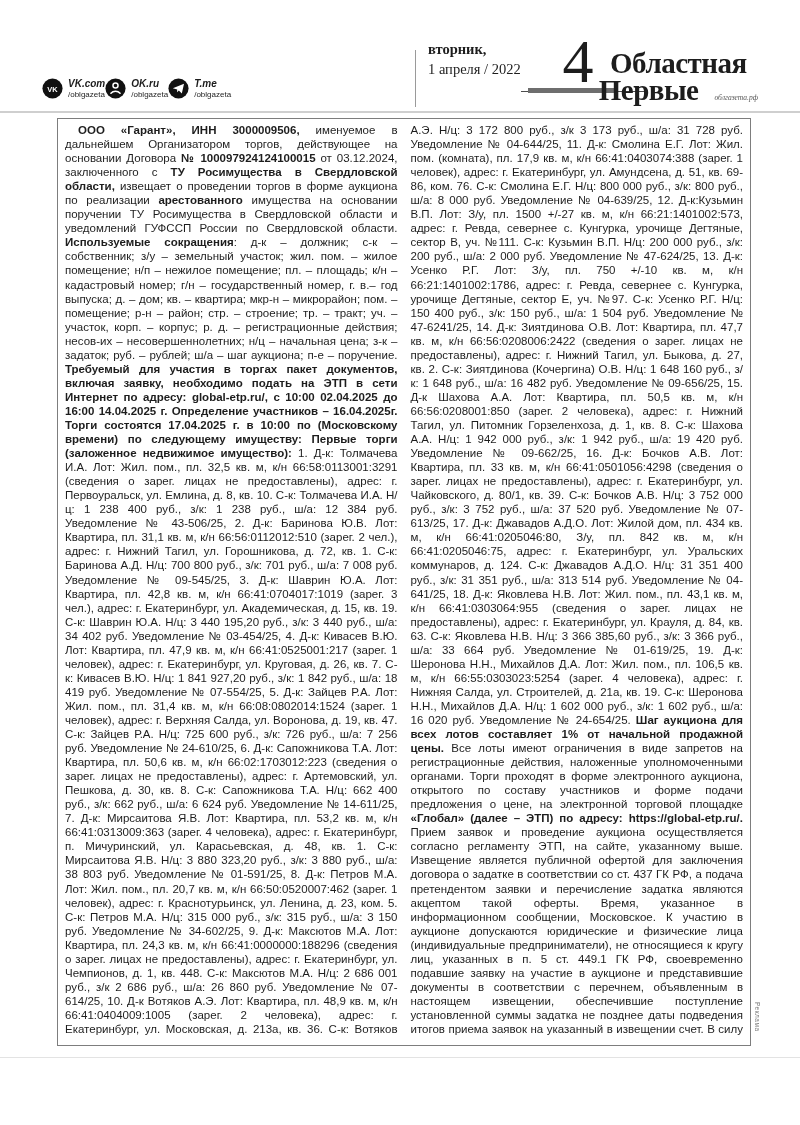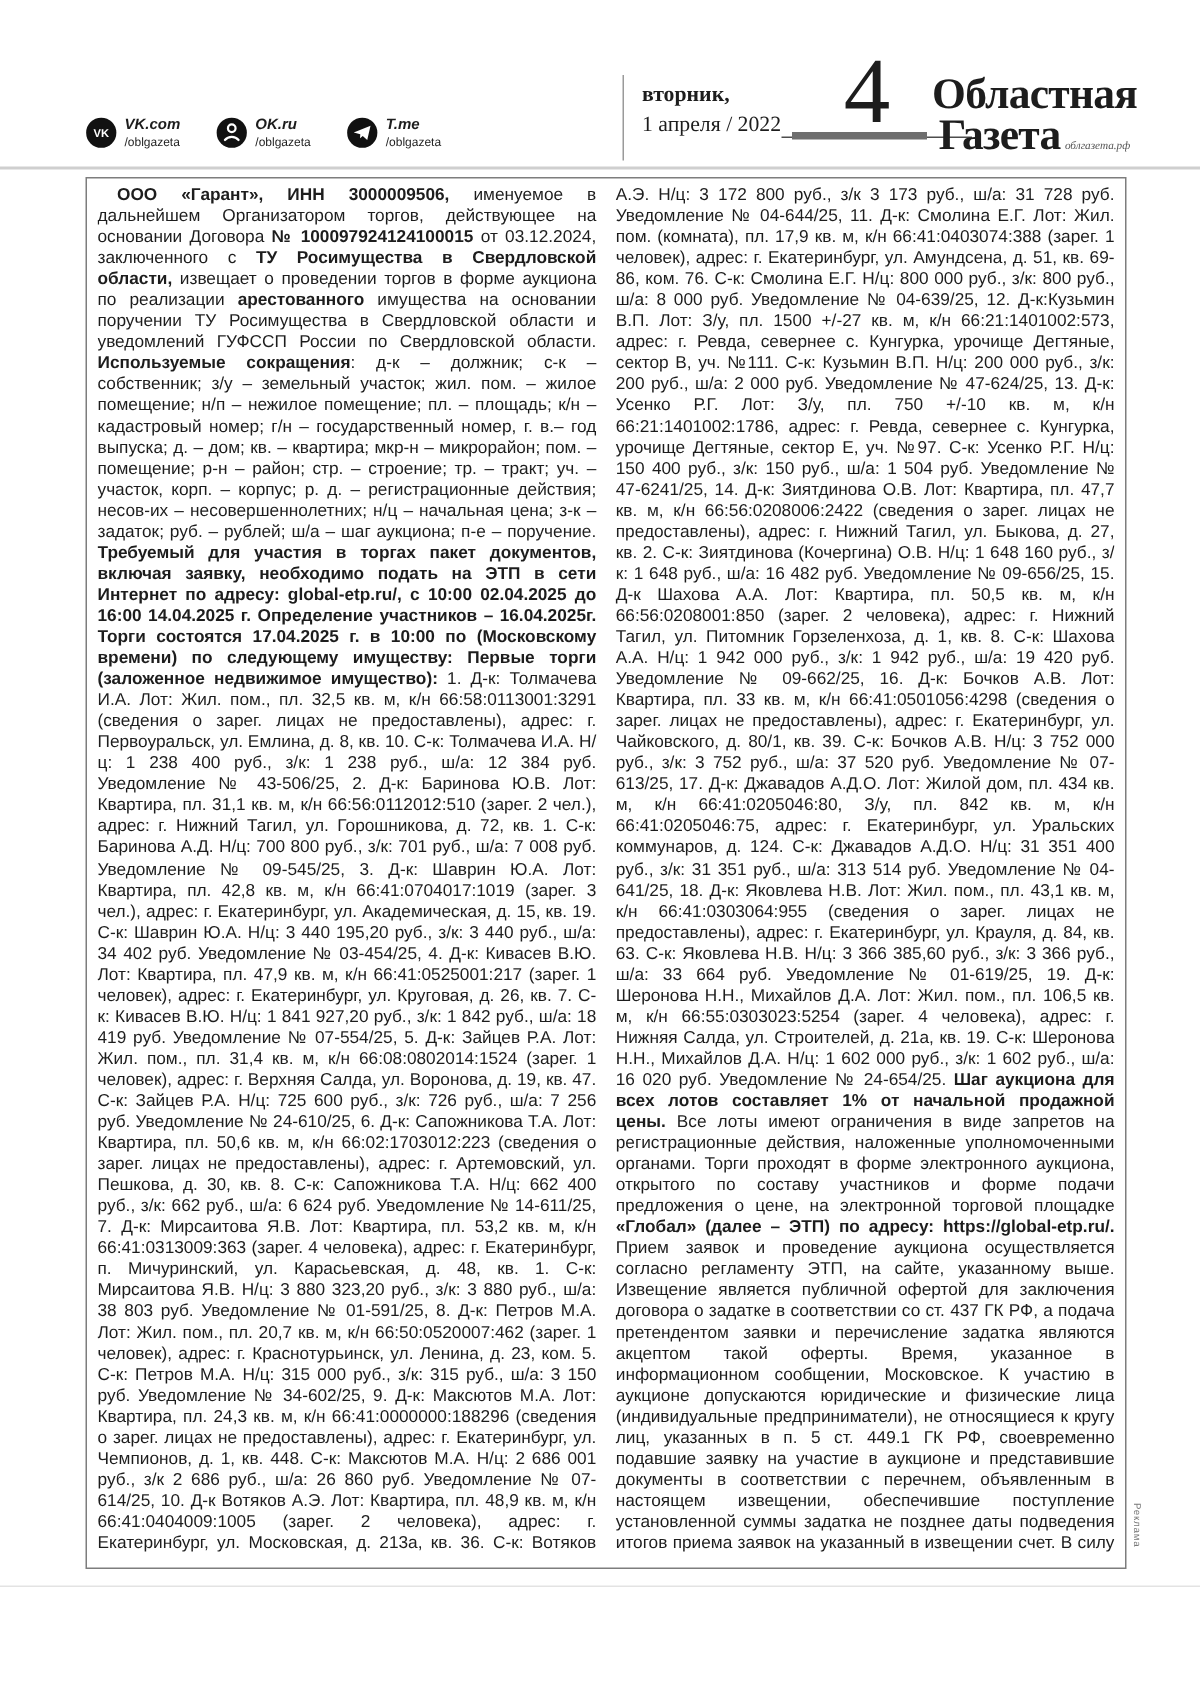--- a/index.html
+++ b/index.html
@@ -1,36 +1,36 @@
 <!DOCTYPE html>
 <html lang="ru"><head>
 <meta charset="utf-8">
 <style>
   html,body{margin:0;padding:0;background:#ffffff;}
   .page{position:relative;width:800px;height:1125px;background:#fff;overflow:hidden;
         font-family:"Liberation Sans",sans-serif;color:#1d1d1d;}
 
   
   .header{position:absolute;left:0;top:0;width:800px;height:113px;}
-  .social{position:absolute;left:57px;top:78px;display:flex;gap:24px;}
+  .social{position:absolute;left:42px;top:78px;display:flex;}
   .social-item{display:flex;align-items:center;gap:5px;}
   .social-icon{width:21px;height:21px;flex:0 0 auto;}
   .social-txt{line-height:1.15;}
   .social-net{font-size:10px;font-weight:bold;font-style:italic;}
   .social-handle{font-size:8px;}
   .vline{position:absolute;left:415px;top:50px;width:1px;height:57px;background:#9a9a9a;}
-  .datebox{position:absolute;left:428px;top:54px;font-family:"Liberation Serif",serif;font-size:14.5px;line-height:1.35;}
+  .datebox{position:absolute;left:428px;top:40px;font-family:"Liberation Serif",serif;font-size:14.5px;line-height:1.35;}
   .date-1{font-weight:bold;}
   .pn-rule{position:absolute;left:521px;top:91px;width:127px;height:1px;background:#4d4d4d;}
   .pn-bar{position:absolute;left:528px;top:88px;width:90px;height:5px;background:#6e6e6e;}
   .pagenum{position:absolute;left:548px;top:30px;width:60px;text-align:center;
            font-family:"Liberation Serif",serif;font-size:62px;line-height:1;font-weight:500;}
   .masthead{position:absolute;right:42px;top:50px;text-align:center;
             font-family:"Liberation Serif",serif;font-weight:bold;font-size:29px;line-height:0.92;letter-spacing:-0.5px;}
-  .masthead-site{font-size:7.5px;font-weight:normal;font-style:italic;color:#555;letter-spacing:0;margin-left:3px;}
+  .masthead-site{font-size:7.5px;font-weight:normal;font-style:italic;color:#555;letter-spacing:0;margin-left:16px;}
   .header-rule{position:absolute;left:0;top:111px;width:800px;height:2px;background:#cfcfcf;}
 
   
   .notice-box{position:absolute;left:57px;top:118px;width:694px;height:928px;
               border:1px solid #7d7d7d;box-sizing:border-box;padding:4px 7px;}
   .notice-cols{column-count:2;column-gap:13px;height:100%;overflow:hidden;
                font-size:11.5px;line-height:14.05px;text-align:justify;}
   .notice-cols p{margin:0;text-indent:13px;}
   .b{font-weight:bold;}
   .ad-marker{position:absolute;left:754px;top:1002px;writing-mode:vertical-rl;
@@ -90,21 +90,21 @@
       <div class="date-1">вторник,</div>
       <div class="date-2">1 апреля / 2022</div>
     </div>
 
     <div class="pn-rule"></div>
     <div class="pn-bar"></div>
     <div class="pagenum">4</div>
 
     <div class="masthead">
       <div>Областная</div>
-      <div><span>Газета</span><span class="masthead-site">облгазета.рф</span></div>
+      <div><span>Первые</span><span class="masthead-site">облгазета.рф</span></div>
     </div>
 
     <div class="header-rule"></div>
   </div>
 
   <div class="notice-box">
     <div class="notice-cols">
       <p><span class="b">ООО «Гарант», ИНН 3000009506,</span><span> именуемое в дальнейшем Организатором торгов, действующее на основании Договора </span><span class="b">№ 100097924124100015</span><span> от 03.12.2024, заключенного с </span><span class="b">ТУ Росимущества в Свердловской области,</span><span> извещает о проведении торгов в форме аукциона по реализации </span><span class="b">арестованного</span><span> имущества на основании поручении ТУ Росимущества в Свердловской области и уведомлений ГУФССП России по Свердловской области. </span><span class="b">Используемые сокращения</span><span>: д-к – должник; с-к – собственник; з/у – земельный участок; жил. пом. – жилое помещение; н/п – нежилое помещение; пл. – площадь; к/н – кадастровый номер; г/н – государственный номер, г. в.– год выпуска; д. – дом; кв. – квартира; мкр-н – микрорайон; пом. – помещение; р-н – район; стр. – строение; тр. – тракт; уч. – участок, корп. – корпус; р. д. – регистрационные действия; несов-их – несовершеннолетних; н/ц – начальная цена; з-к – задаток; руб. – рублей; ш/а – шаг аукциона; п-е – поручение. </span><span class="b">Требуемый для участия в торгах пакет документов, включая заявку, необходимо подать на ЭТП в сети Интернет по адресу: global-etp.ru/, с 10:00 02.04.2025 до 16:00 14.04.2025 г. Определение участников – 16.04.2025г. Торги состоятся 17.04.2025 г. в 10:00 по (Московскому времени) по следующему имуществу: Первые торги (заложенное недвижимое имущество):</span><span> 1. Д-к: Толмачева И.А. Лот: Жил. пом., пл. 32,5 кв. м, к/н 66:58:0113001:3291 (сведения о зарег. лицах не предоставлены), адрес: г. Первоуральск, ул. Емлина, д. 8, кв. 10. С-к: Толмачева И.А. Н/ц: 1 238 400 руб., з/к: 1 238 руб., ш/а: 12 384 руб. Уведомление № 43-506/25, 2. Д-к: Баринова Ю.В. Лот: Квартира, пл. 31,1 кв. м, к/н 66:56:0112012:510 (зарег. 2 чел.), адрес: г. Нижний Тагил, ул. Горошникова, д. 72, кв. 1. С-к: Баринова А.Д. Н/ц: 700 800 руб., з/к: 701 руб., ш/а: 7 008 руб. Уведомление № 09-545/25, 3. Д-к: Шаврин Ю.А. Лот: Квартира, пл. 42,8 кв. м, к/н 66:41:0704017:1019 (зарег. 3 чел.), адрес: г. Екатеринбург, ул. Академическая, д. 15, кв. 19. С-к: Шаврин Ю.А. Н/ц: 3 440 195,20 руб., з/к: 3 440 руб., ш/а: 34 402 руб. Уведомление № 03-454/25, 4. Д-к: Кивасев В.Ю. Лот: Квартира, пл. 47,9 кв. м, к/н 66:41:0525001:217 (зарег. 1 человек), адрес: г. Екатеринбург, ул. Круговая, д. 26, кв. 7. С-к: Кивасев В.Ю. Н/ц: 1 841 927,20 руб., з/к: 1 842 руб., ш/а: 18 419 руб. Уведомление № 07-554/25, 5. Д-к: Зайцев Р.А. Лот: Жил. пом., пл. 31,4 кв. м, к/н 66:08:0802014:1524 (зарег. 1 человек), адрес: г. Верхняя Салда, ул. Воронова, д. 19, кв. 47. С-к: Зайцев Р.А. Н/ц: 725 600 руб., з/к: 726 руб., ш/а: 7 256 руб. Уведомление № 24-610/25, 6. Д-к: Сапожникова Т.А. Лот: Квартира, пл. 50,6 кв. м, к/н 66:02:1703012:223 (сведения о зарег. лицах не предоставлены), адрес: г. Артемовский, ул. Пешкова, д. 30, кв. 8. С-к: Сапожникова Т.А. Н/ц: 662 400 руб., з/к: 662 руб., ш/а: 6 624 руб. Уведомление № 14-611/25, 7. Д-к: Мирсаитова Я.В. Лот: Квартира, пл. 53,2 кв. м, к/н 66:41:0313009:363 (зарег. 4 человека), адрес: г. Екатеринбург, п. Мичуринский, ул. Карасьевская, д. 48, кв. 1. С-к: Мирсаитова Я.В. Н/ц: 3 880 323,20 руб., з/к: 3 880 руб., ш/а: 38 803 руб. Уведомление № 01-591/25, 8. Д-к: Петров М.А. Лот: Жил. пом., пл. 20,7 кв. м, к/н 66:50:0520007:462 (зарег. 1 человек), адрес: г. Краснотурьинск, ул. Ленина, д. 23, ком. 5. С-к: Петров М.А. Н/ц: 315 000 руб., з/к: 315 руб., ш/а: 3 150 руб. Уведомление № 34-602/25, 9. Д-к: Максютов М.А. Лот: Квартира, пл. 24,3 кв. м, к/н 66:41:0000000:188296 (сведения о зарег. лицах не предоставлены), адрес: г. Екатеринбург, ул. Чемпионов, д. 1, кв. 448. С-к: Максютов М.А. Н/ц: 2 686 001 руб., з/к 2 686 руб., ш/а: 26 860 руб. Уведомление № 07-614/25, 10. Д-к Вотяков А.Э. Лот: Квартира, пл. 48,9 кв. м, к/н 66:41:0404009:1005 (зарег. 2 человека), адрес: г. Екатеринбург, ул. Московская, д. 213а, кв. 36. С-к: Вотяков А.Э. Н/ц: 3 172 800 руб., з/к 3 173 руб., ш/а: 31 728 руб. Уведомление № 04-644/25, 11. Д-к: Смолина Е.Г. Лот: Жил. пом. (комната), пл. 17,9 кв. м, к/н 66:41:0403074:388 (зарег. 1 человек), адрес: г. Екатеринбург, ул. Амундсена, д. 51, кв. 69-86, ком. 76. С-к: Смолина Е.Г. Н/ц: 800 000 руб., з/к: 800 руб., ш/а: 8 000 руб. Уведомление № 04-639/25, 12. Д-к:Кузьмин В.П. Лот: З/у, пл. 1500 +/-27 кв. м, к/н 66:21:1401002:573, адрес: г. Ревда, севернее с. Кунгурка, урочище Дегтяные, сектор В, уч. №111. С-к: Кузьмин В.П. Н/ц: 200 000 руб., з/к: 200 руб., ш/а: 2 000 руб. Уведомление № 47-624/25, 13. Д-к: Усенко Р.Г. Лот: З/у, пл. 750 +/-10 кв. м, к/н 66:21:1401002:1786, адрес: г. Ревда, севернее с. Кунгурка, урочище Дегтяные, сектор Е, уч. №97. С-к: Усенко Р.Г. Н/ц: 150 400 руб., з/к: 150 руб., ш/а: 1 504 руб. Уведомление № 47-6241/25, 14. Д-к: Зиятдинова О.В. Лот: Квартира, пл. 47,7 кв. м, к/н 66:56:0208006:2422 (сведения о зарег. лицах не предоставлены), адрес: г. Нижний Тагил, ул. Быкова, д. 27, кв. 2. С-к: Зиятдинова (Кочергина) О.В. Н/ц: 1 648 160 руб., з/к: 1 648 руб., ш/а: 16 482 руб. Уведомление № 09-656/25, 15. Д-к Шахова А.А. Лот: Квартира, пл. 50,5 кв. м, к/н 66:56:0208001:850 (зарег. 2 человека), адрес: г. Нижний Тагил, ул. Питомник Горзеленхоза, д. 1, кв. 8. С-к: Шахова А.А. Н/ц: 1 942 000 руб., з/к: 1 942 руб., ш/а: 19 420 руб. Уведомление № 09-662/25, 16. Д-к: Бочков А.В. Лот: Квартира, пл. 33 кв. м, к/н 66:41:0501056:4298 (сведения о зарег. лицах не предоставлены), адрес: г. Екатеринбург, ул. Чайковского, д. 80/1, кв. 39. С-к: Бочков А.В. Н/ц: 3 752 000 руб., з/к: 3 752 руб., ш/а: 37 520 руб. Уведомление № 07-613/25, 17. Д-к: Джавадов А.Д.О. Лот: Жилой дом, пл. 434 кв. м, к/н 66:41:0205046:80, З/у, пл. 842 кв. м, к/н 66:41:0205046:75, адрес: г. Екатеринбург, ул. Уральских коммунаров, д. 124. С-к: Джавадов А.Д.О. Н/ц: 31 351 400 руб., з/к: 31 351 руб., ш/а: 313 514 руб. Уведомление № 04-641/25, 18. Д-к: Яковлева Н.В. Лот: Жил. пом., пл. 43,1 кв. м, к/н 66:41:0303064:955 (сведения о зарег. лицах не предоставлены), адрес: г. Екатеринбург, ул. Крауля, д. 84, кв. 63. С-к: Яковлева Н.В. Н/ц: 3 366 385,60 руб., з/к: 3 366 руб., ш/а: 33 664 руб. Уведомление № 01-619/25, 19. Д-к: Шеронова Н.Н., Михайлов Д.А. Лот: Жил. пом., пл. 106,5 кв. м, к/н 66:55:0303023:5254 (зарег. 4 человека), адрес: г. Нижняя Салда, ул. Строителей, д. 21а, кв. 19. С-к: Шеронова Н.Н., Михайлов Д.А. Н/ц: 1 602 000 руб., з/к: 1 602 руб., ш/а: 16 020 руб. Уведомление № 24-654/25. </span><span class="b">Шаг аукциона для всех лотов составляет 1% от начальной продажной цены.</span><span> Все лоты имеют ограничения в виде запретов на регистрационные действия, наложенные уполномоченными органами. Торги проходят в форме электронного аукциона, открытого по составу участников и форме подачи предложения о цене, на электронной торговой площадке </span><span class="b">«Глобал» (далее – ЭТП) по адресу: https://global-etp.ru/.</span><span> Прием заявок и проведение аукциона осуществляется согласно регламенту ЭТП, на сайте, указанному выше. Извещение является публичной офертой для заключения договора о задатке в соответствии со ст. 437 ГК РФ, а подача претендентом заявки и перечисление задатка являются акцептом такой оферты. Время, указанное в информационном сообщении, Московское. К участию в аукционе допускаются юридические и физические лица (индивидуальные предприниматели), не относящиеся к кругу лиц, указанных в п. 5 ст. 449.1 ГК РФ, своевременно подавшие заявку на участие в аукционе и представившие документы в соответствии с перечнем, объявленным в настоящем извещении, обеспечившие поступление установленной суммы задатка не позднее даты подведения итогов приема заявок на указанный в извещении счет. В силу ст. 17 ФЗ от 26.07. 2006 № 135-ФЗ «О защите конкуренции» в торгах не могут принимать участие аффилированные лица. Заявки подаются через электронную площадку «Глобал» в соответствии с аукционной документацией (в том числе реквизиты ТУ Росимущества для оплаты имущества), размещенной на сайте </span></p>
     </div>
   </div>

